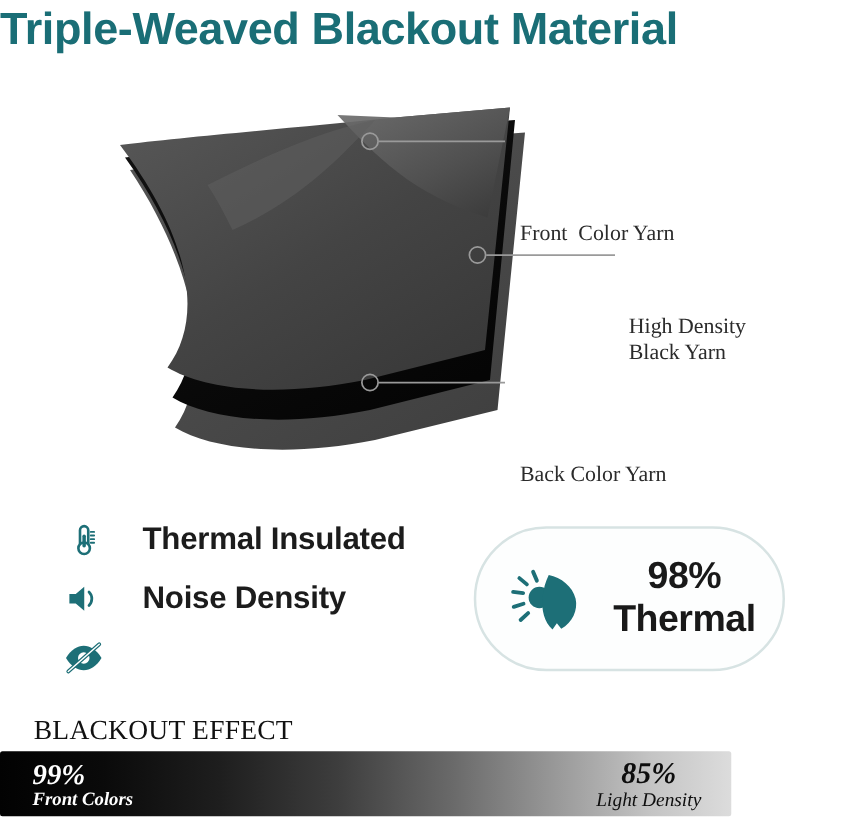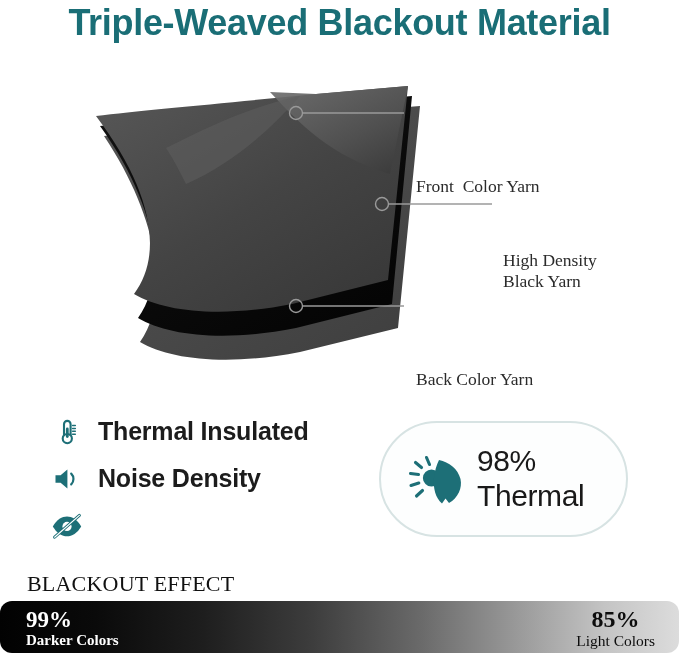--- a/index.html
+++ b/index.html
@@ -15,21 +15,21 @@
     font-family: "Liberation Sans", sans-serif;
     -webkit-font-smoothing: antialiased;
   }
 
   
   .title {
     position: absolute;
     left: 0;
     top: 2px;
     width: 679px;
-    text-align: center;
+    text-align: left;
     font-family: "Liberation Sans", sans-serif;
     font-weight: bold;
     font-size: 36px;
     letter-spacing: -0.3px;
     color: #1a6e76;
     white-space: nowrap;
   }
 
   
   .diagram {
@@ -57,20 +57,21 @@
   .features {
     position: absolute;
     left: 48px;
     top: 408px;
     width: 310px;
   }
   .feature {
     display: flex;
     align-items: center;
     height: 47px;
+    gap: 16px;
   }
   .feature .ficon {
     width: 38px;
     height: 38px;
     flex: 0 0 38px;
     display: flex;
     align-items: center;
     justify-content: center;
   }
   .feature .flabel {
@@ -101,23 +102,24 @@
     width: 78px;
     height: 78px;
     flex: 0 0 78px;
     margin-left: 18px;
     display: flex;
     align-items: center;
     justify-content: center;
   }
   .badge-text {
     flex: 1;
+    text-align: center;
     padding-right: 8px;
     font-family: "Liberation Sans", sans-serif;
-    font-weight: normal;
+    font-weight: bold;
     font-size: 30px;
     color: #191919;
     line-height: 1.16;
     letter-spacing: -0.4px;
   }
 
   
   .be-title {
     position: absolute;
     left: 27px;
@@ -125,33 +127,34 @@
     font-family: "Liberation Serif", serif;
     font-size: 22px;
     color: #111111;
     letter-spacing: 0.2px;
     white-space: nowrap;
   }
   .gradbar {
     position: absolute;
     left: 0;
     top: 601px;
-    width: 679px;
+    width: 585px;
     height: 52px;
-    border-radius: 12px;
+    border-radius: 2px;
     background: linear-gradient(to right,
                 #020202 0%,
                 #0a0a0a 14%,
                 #1e1e1e 30%,
                 #3d3d3d 46%,
                 #6a6a6a 62%,
                 #9c9c9c 77%,
                 #c4c4c4 89%,
                 #dcdcdc 100%);
     overflow: hidden;
+    font-style: italic;
   }
   .grad-left {
     position: absolute;
     left: 26px;
     top: 7px;
     color: #ffffff;
     font-family: "Liberation Serif", serif;
     text-align: left;
   }
   .grad-right {
@@ -308,19 +311,19 @@
     <span>98%</span><br>
     <span>Thermal</span>
   </span>
 </div>
 
 <div class="be-title">BLACKOUT EFFECT</div>
 
 <div class="gradbar">
   <div class="grad-left">
     <span class="grad-pct">99%</span>
-    <span class="grad-sub">Darker Colors</span>
+    <span class="grad-sub">Front Colors</span>
   </div>
   <div class="grad-right">
     <span class="grad-pct">85%</span>
-    <span class="grad-sub">Light Colors</span>
+    <span class="grad-sub">Light Density</span>
   </div>
 </div>
 
 </body></html>

